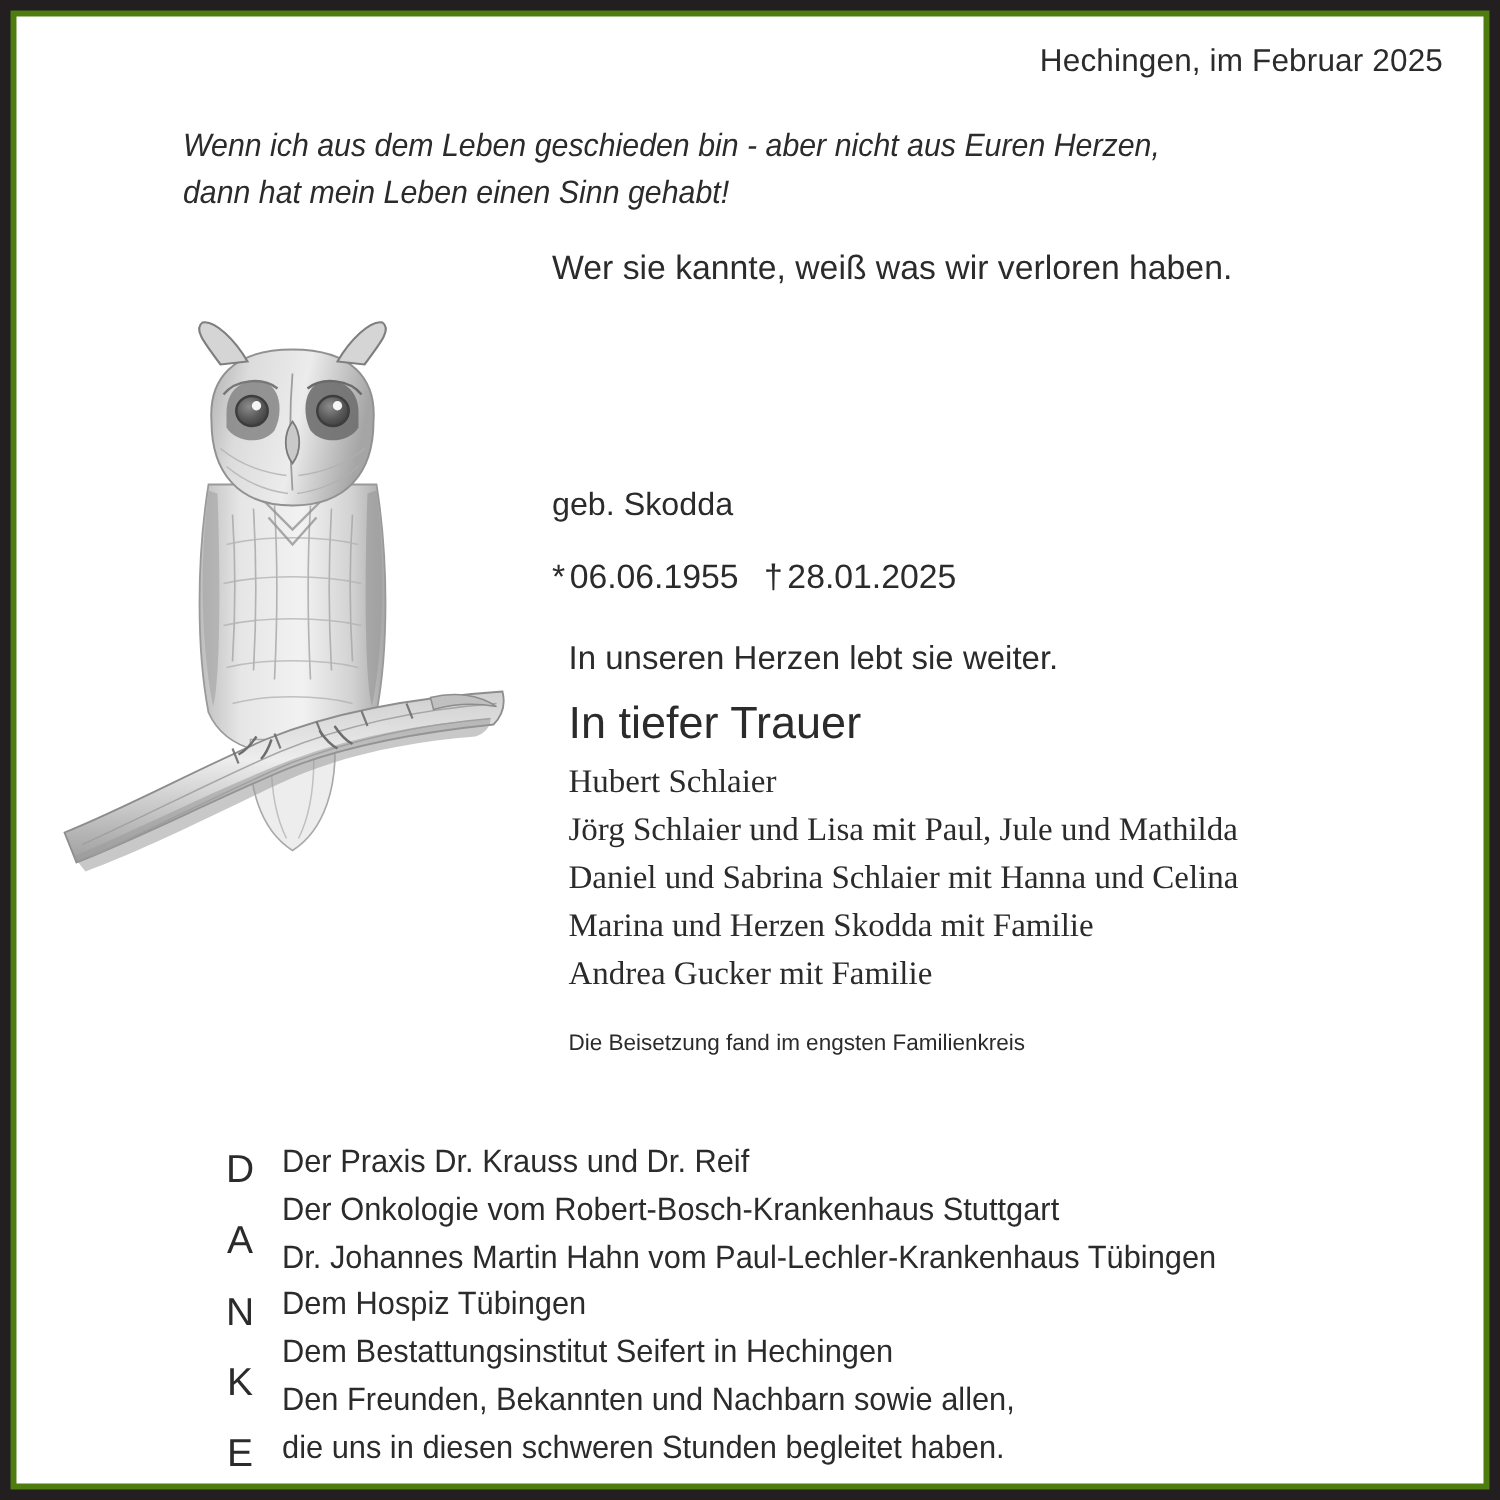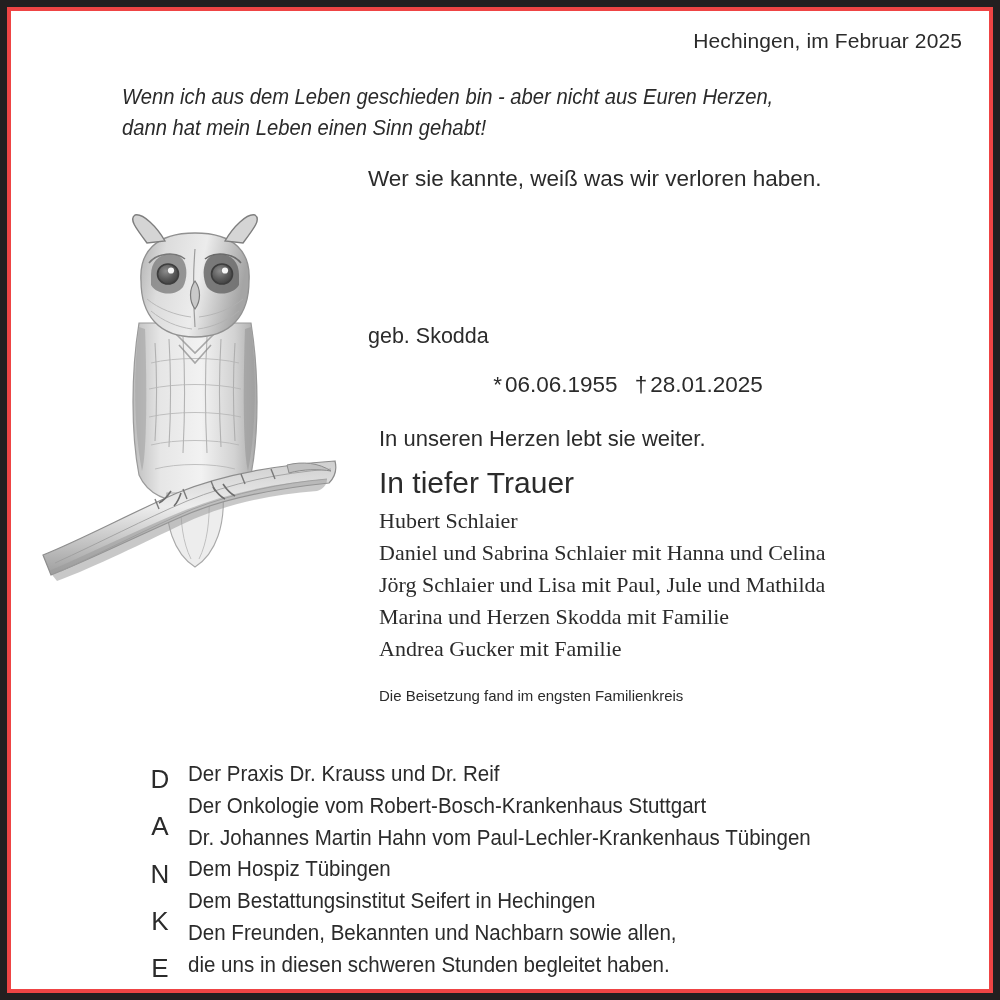--- a/index.html
+++ b/index.html
@@ -8,21 +8,21 @@
     padding: 0;
     background: #ffffff;
   }
   body {
     font-family: "Liberation Sans", sans-serif;
   }
   .page {
     position: relative;
     width: 1000px;
     height: 1000px;
-    background: #ef4444;
+    background: #4d7c0f;
     box-sizing: border-box;
     border: 7px solid #231f20;
     overflow: hidden;
   }
   .inner {
     position: absolute;
     inset: 4px;
     background: #ffffff;
     overflow: hidden;
   }
@@ -85,21 +85,20 @@
     text-align: left;
     font-size: 21.5px;
     color: #2b2b2b;
     white-space: nowrap;
   }
   .dates {
     position: absolute;
     top: 361px;
     left: 357px;
     width: 520px;
-    text-align: center;
     font-size: 22.5px;
     color: #2b2b2b;
     white-space: nowrap;
   }
   .dates .sym { margin-right: 3px; }
   .dates .gap { display: inline-block; width: 17px; }
 
   
   .memorial {
     position: absolute;
@@ -335,22 +334,22 @@
 
     <div class="maidenname">geb. Skodda</div>
     <div class="dates">
       <span class="sym">*</span><span>06.06.1955</span><span class="gap"></span><span class="sym">†</span><span>28.01.2025</span>
     </div>
 
     <div class="memorial">In unseren Herzen lebt sie weiter.</div>
     <div class="mourning-label">In tiefer Trauer</div>
     <div class="mourners">
       <span class="mourner">Hubert Schlaier</span>
+      <span class="mourner">Jörg Schlaier und Lisa mit Paul, Jule und Mathilda</span>
       <span class="mourner">Daniel und Sabrina Schlaier mit Hanna und Celina</span>
-      <span class="mourner">Jörg Schlaier und Lisa mit Paul, Jule und Mathilda</span>
       <span class="mourner">Marina und Herzen Skodda mit Familie</span>
       <span class="mourner">Andrea Gucker mit Familie</span>
     </div>
 
     <div class="burial">
       <span class="bline">Die Beisetzung fand im engsten Familienkreis</span>
     </div>
 
     <div class="thanks">
       <div class="thanks-letters">

